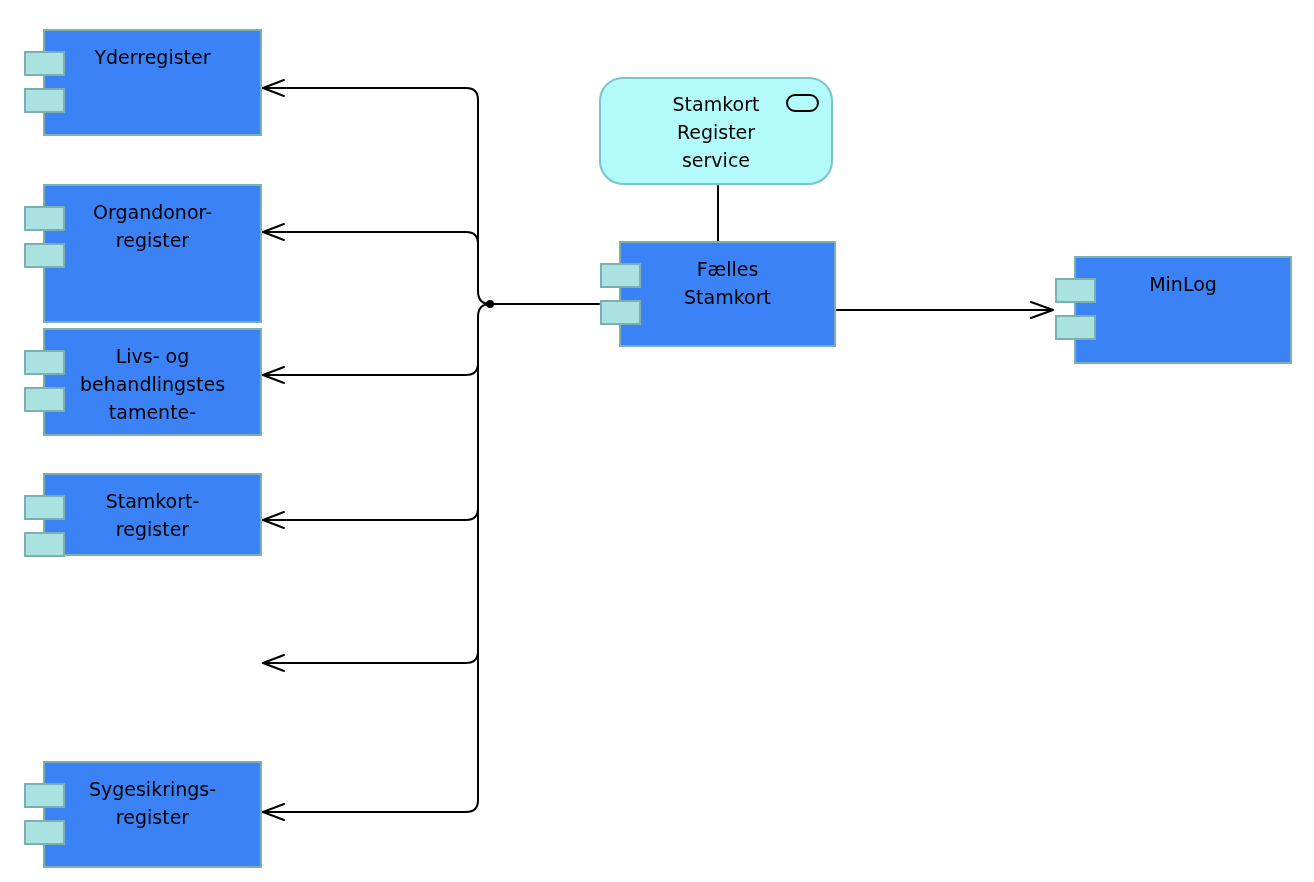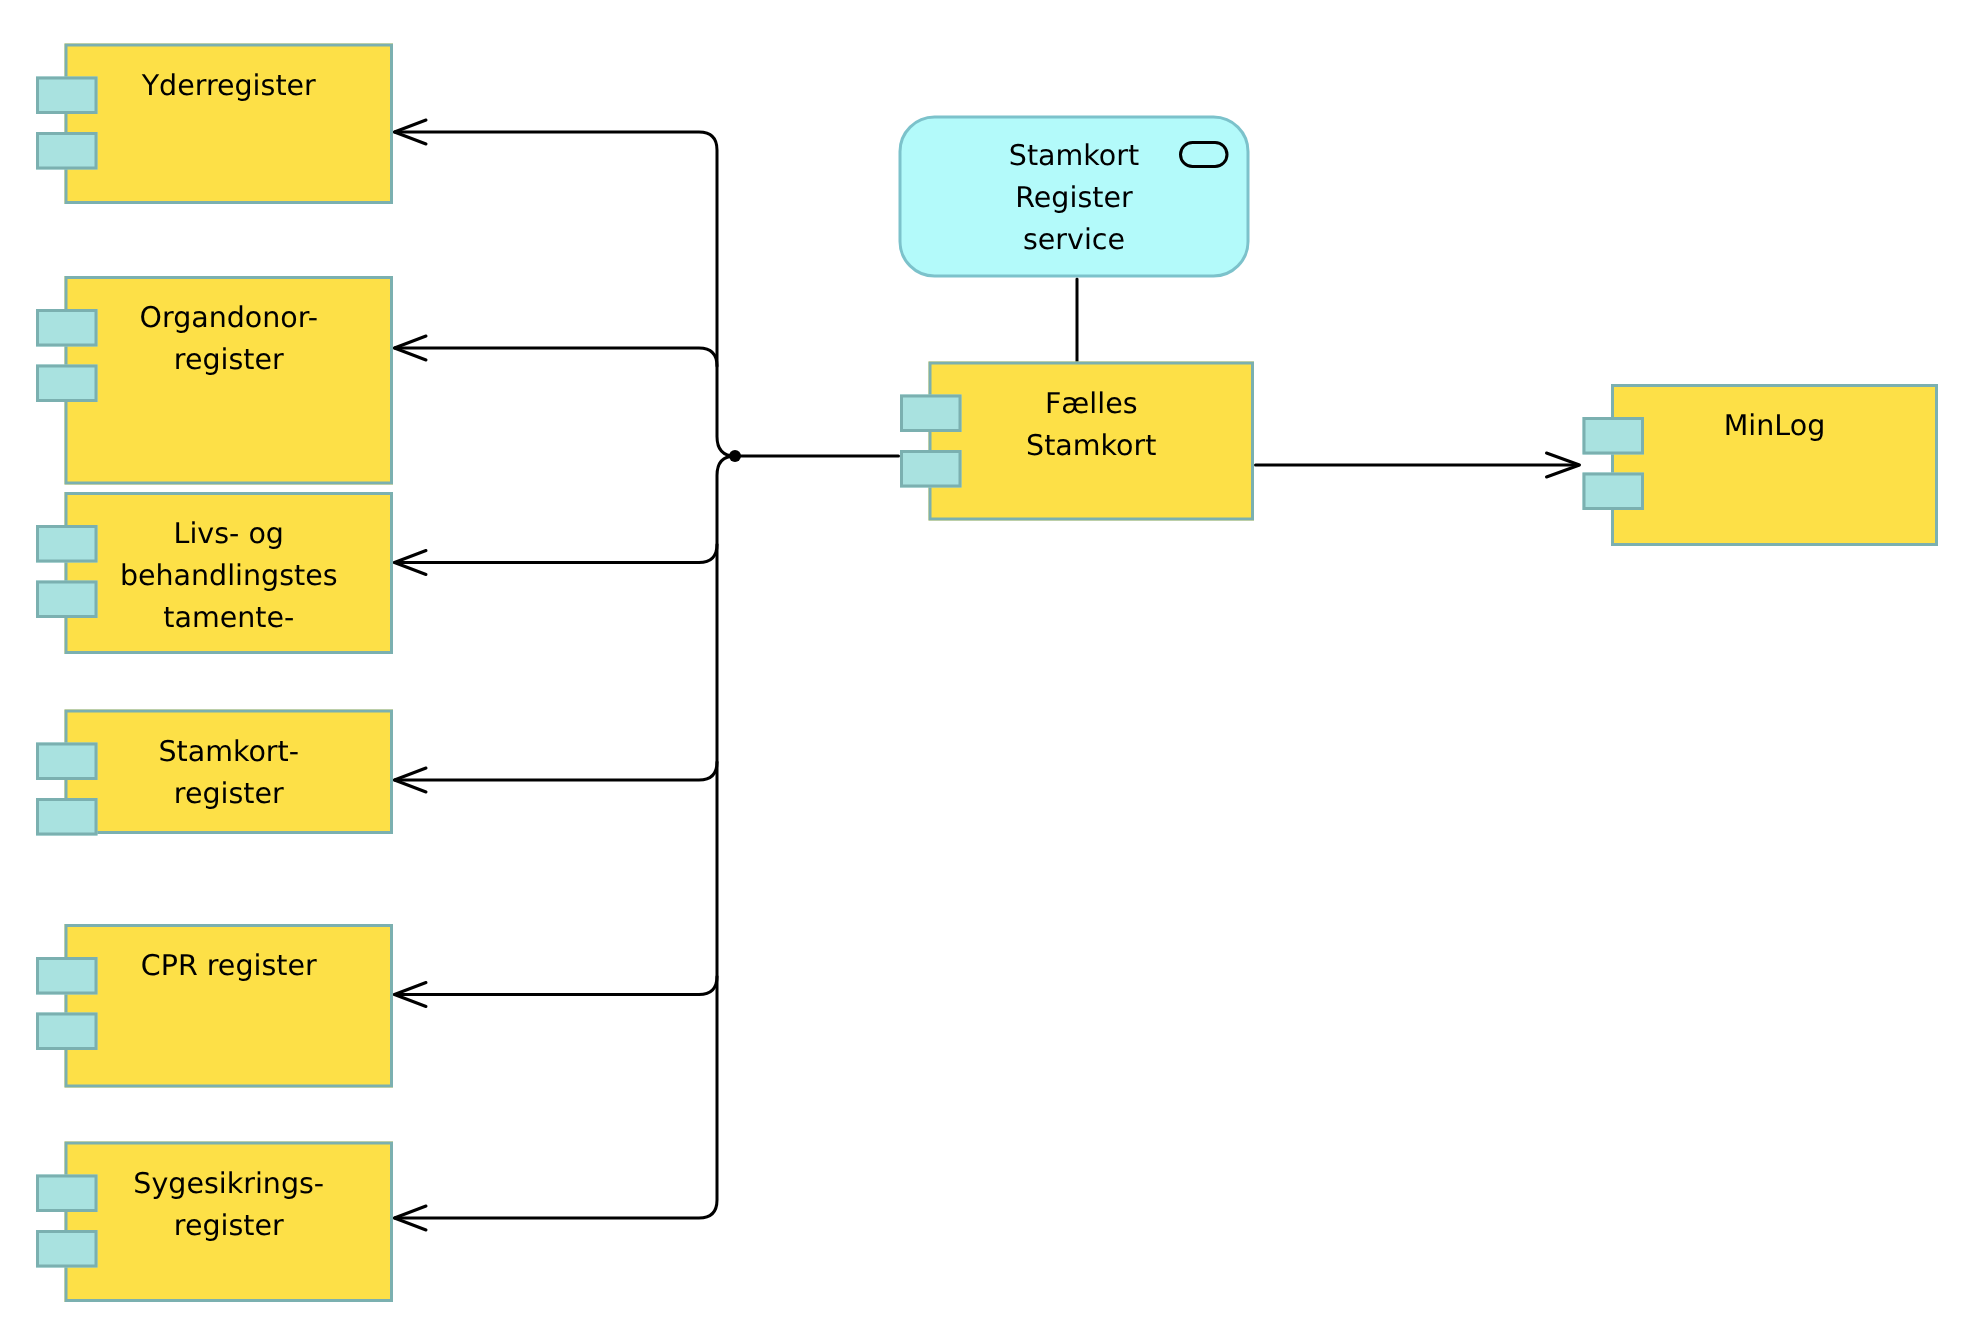--- a/index.html
+++ b/index.html
@@ -18,21 +18,21 @@
   svg.connectors {
     position: absolute;
     left: 0; top: 0;
     width: 1314px;
     height: 882px;
     pointer-events: none;
   }
   .component {
     position: absolute;
     box-sizing: border-box;
-    background: #fde047;
+    background: #3b82f6;
     border: 2px solid #7bb0b0;
   }
   .component .label {
     position: absolute;
     left: 0; right: 0;
     top: 0;
     padding-top: 12px;
     text-align: center;
     font-size: 19px;
     line-height: 28px;
@@ -136,25 +136,20 @@
 tamente-</div>
   </div>
 
   <div class="component" style="left:43px; top:473px; width:219px; height:83px">
     <span class="tab t1"></span>
     <span class="tab t2"></span>
     <div class="label">Stamkort-
 register</div>
   </div>
 
-  <div class="component" style="left:43px; top:616px; width:219px; height:109px">
-    <span class="tab t1"></span>
-    <span class="tab t2"></span>
-    <div class="label">CPR register</div>
-  </div>
 
   <div class="component" style="left:43px; top:761px; width:219px; height:107px">
     <span class="tab t1"></span>
     <span class="tab t2"></span>
     <div class="label">Sygesikrings-
 register</div>
   </div>
 
   <div class="service-node" style="left:599px; top:77px; width:234px; height:108px">
     <div class="label">Stamkort

